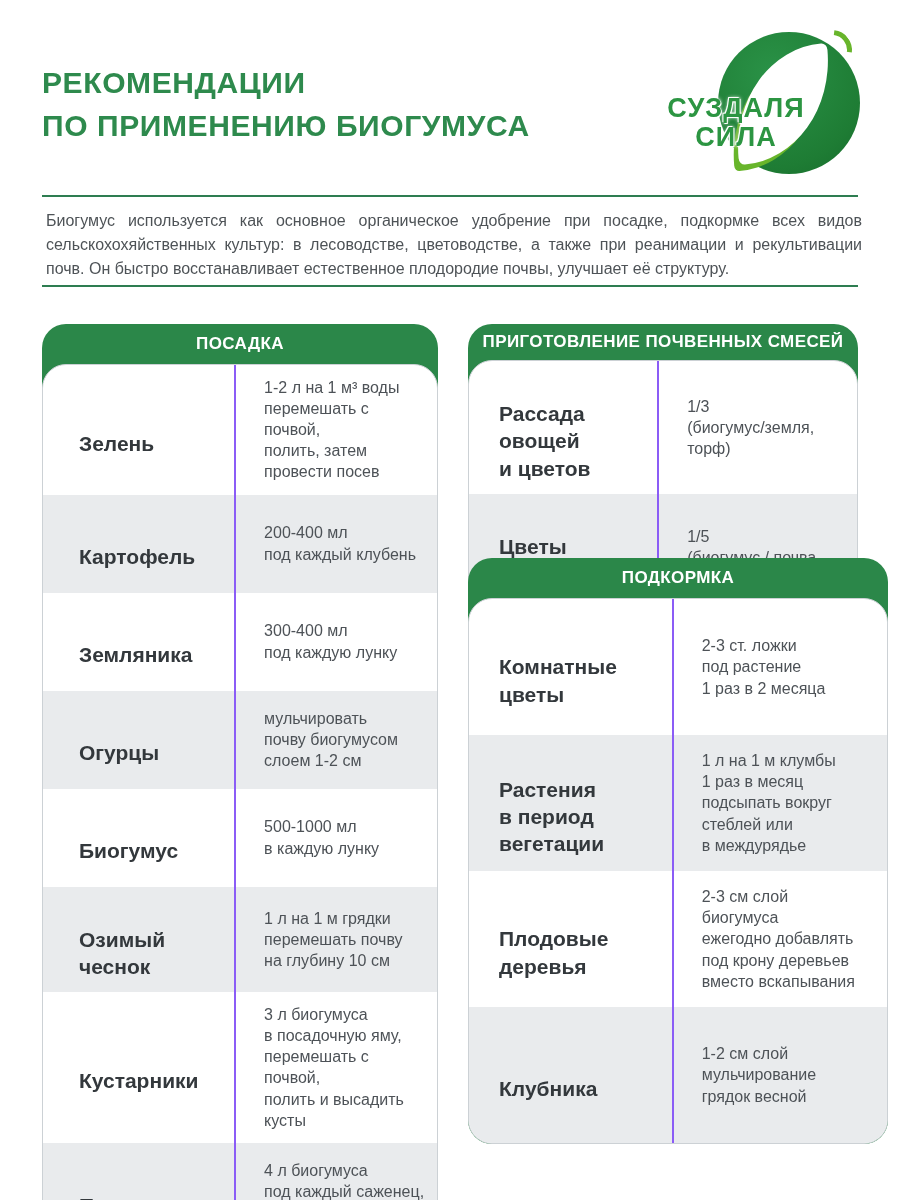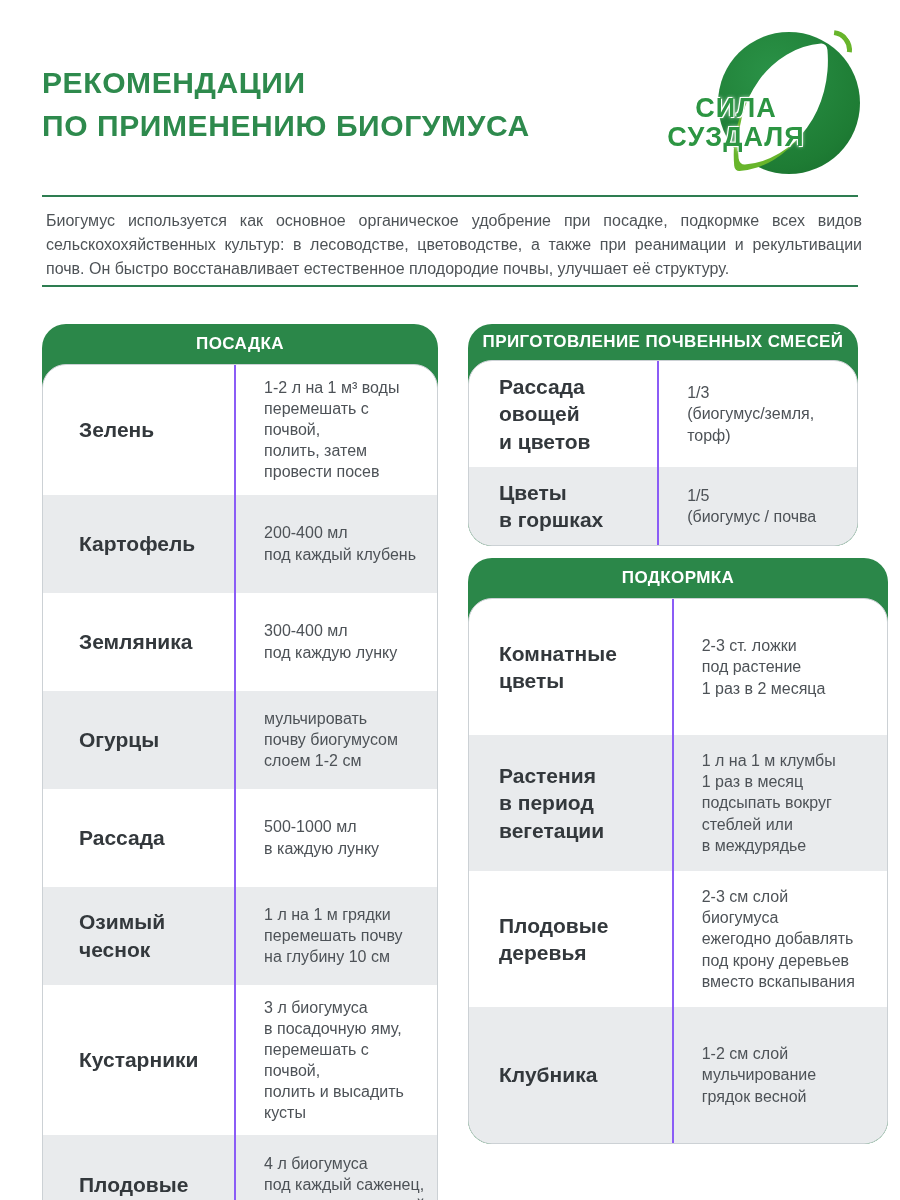--- a/index.html
+++ b/index.html
@@ -50,21 +50,21 @@
   }
   .tbl-body{
     background:#ffffff;border:1px solid #CCD1D5;border-radius:24px;overflow:hidden;
     box-sizing:border-box;
   }
   .row{display:flex;}
   .row:nth-child(even){background:#E9EBED;}
   .cell-label{
     width:48.5%;box-sizing:border-box;display:flex;align-items:center;
     padding:12px 8px 12px 36px;font-weight:700;font-size:21px;line-height:1.3;
-    color:#33383C;white-space:pre-line;
+    color:#33383C;white-space:pre-line;margin-top:27px;
   }
   .cell-value{
     flex:1;box-sizing:border-box;display:flex;align-items:center;
     border-left:2px solid #8b5cf6;padding:12px 10px 12px 28px;
     font-size:16px;line-height:1.32;color:#4D5257;white-space:pre-line;
   }
   .tbl-posadka{left:42px;top:324px;width:396px;}
   .tbl-posadka .row{min-height:98px;}
   .tbl-smesi{left:468px;top:324px;width:390px;}
   .tbl-smesi .tbl-head{height:36px;}
@@ -81,22 +81,22 @@
 
   <h1 class="title">РЕКОМЕНДАЦИИ
 ПО ПРИМЕНЕНИЮ БИОГУМУСА</h1>
 
   <div class="logo">
     <div class="logo-circle">
       <div class="logo-leaf"></div>
       <div class="logo-stem"></div>
     </div>
     <div class="logo-text">
+      <div>СУЗДАЛЯ</div>
       <div>СИЛА</div>
-      <div>СУЗДАЛЯ</div>
     </div>
   </div>
 
   <div class="rule rule-top"></div>
   <p class="intro">Биогумус используется как основное органическое удобрение при посадке, подкормке всех видов сельскохохяйственных культур: в лесоводстве, цветоводстве, а также при реанимации и рекультивации почв. Он быстро восстанавливает естественное плодородие почвы, улучшает её структуру.</p>
   <div class="rule rule-bottom"></div>
 
   <div class="tbl tbl-posadka">
     <div class="tbl-head">ПОСАДКА</div>
     <div class="tbl-body">
@@ -117,21 +117,21 @@
         <div class="cell-value">300-400 мл
 под каждую лунку</div>
       </div>
       <div class="row">
         <div class="cell-label">Огурцы</div>
         <div class="cell-value">мульчировать
 почву биогумусом
 слоем 1-2 см</div>
       </div>
       <div class="row">
-        <div class="cell-label">Рассада</div>
+        <div class="cell-label">Биогумус</div>
         <div class="cell-value">500-1000 мл
 в каждую лунку</div>
       </div>
       <div class="row">
         <div class="cell-label">Озимый
 чеснок</div>
         <div class="cell-value">1 л на 1 м грядки
 перемешать почву
 на глубину 10 см</div>
       </div>

